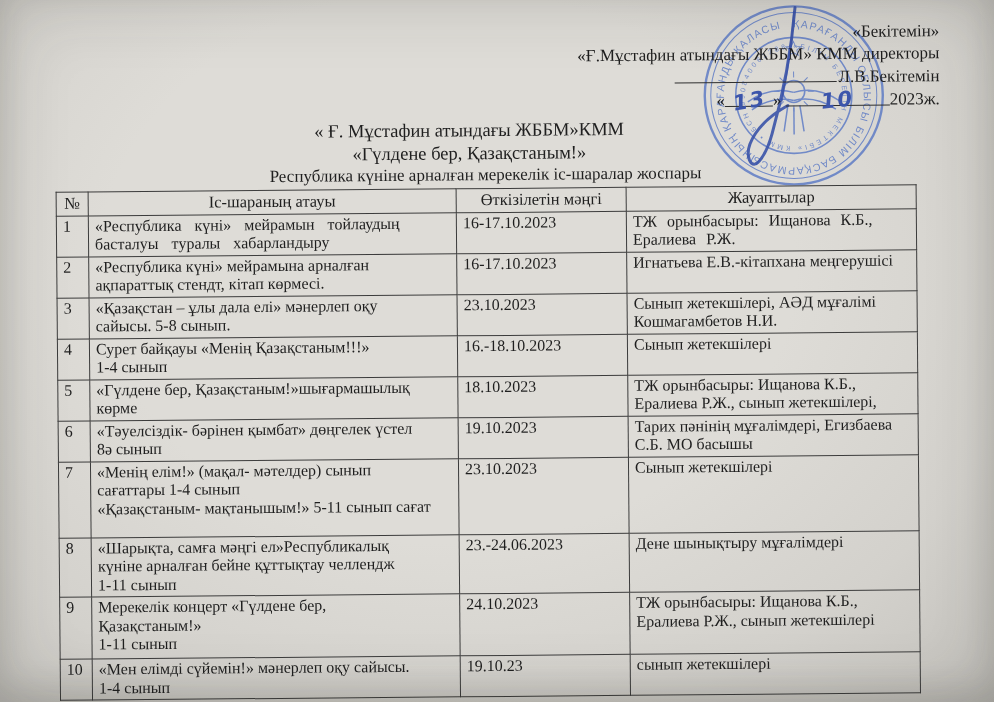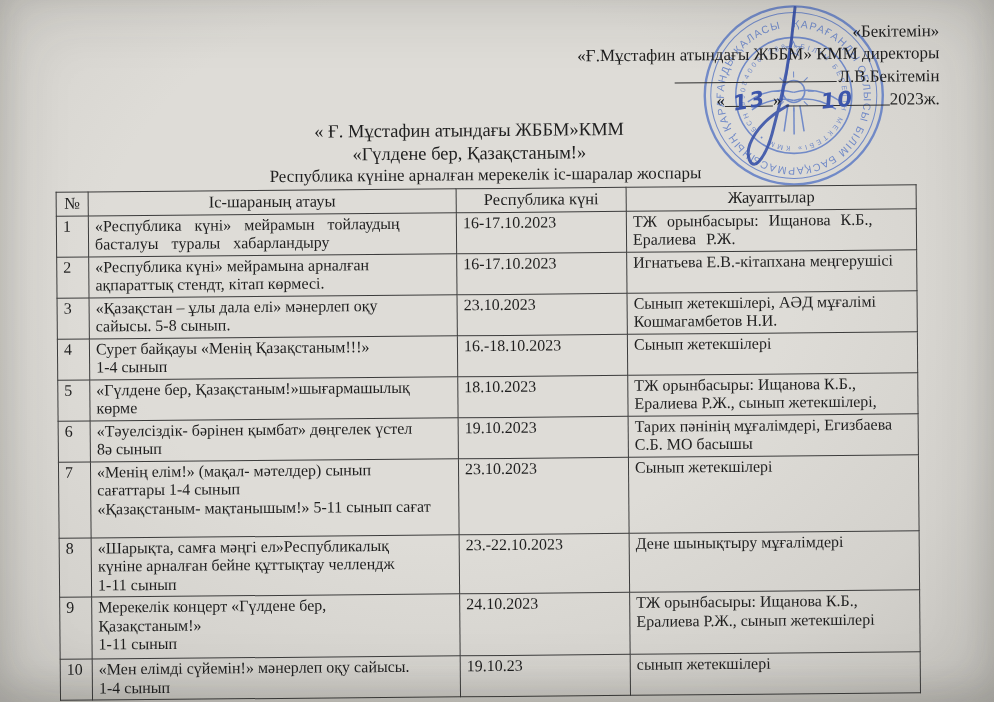--- a/index.html
+++ b/index.html
@@ -149,21 +149,21 @@
     <colgroup>
       <col class="c-num">
         <col class="c-name">
         <col class="c-date">
         <col class="c-resp">
     </colgroup>
     <thead>
       <tr>
         <th>№</th>
         <th>Іс-шараның атауы</th>
-        <th>Республика күні</th>
+        <th>Өткізілетін мәңгі</th>
         <th>Жауаптылар</th>
       </tr>
     </thead>
     <tbody>
   <tr>
     <td class="cell-num">1</td>
     <td class="cell-name">«Республика күні» мейрамын тойлаудың
 басталуы туралы  хабарландыру</td>
     <td class="cell-date">16-17.10.2023</td>
     <td class="cell-resp">ТЖ орынбасыры: Ищанова К.Б.,
@@ -220,21 +220,21 @@
 «Қазақстаным- мақтанышым!» 5-11 сынып сағат</td>
     <td class="cell-date">23.10.2023</td>
     <td class="cell-resp">Сынып жетекшілері</td>
   </tr>
 
   <tr>
     <td class="cell-num">8</td>
     <td class="cell-name">«Шарықта, самға мәңгі ел»Республикалық
 күніне арналған бейне құттықтау челлендж
 1-11 сынып</td>
-    <td class="cell-date">23.-22.10.2023</td>
+    <td class="cell-date">23.-24.06.2023</td>
     <td class="cell-resp">Дене шынықтыру мұғалімдері</td>
   </tr>
 
   <tr>
     <td class="cell-num">9</td>
     <td class="cell-name">Мерекелік концерт «Гүлдене бер,
 Қазақстаным!»
 1-11 сынып</td>
     <td class="cell-date">24.10.2023</td>
     <td class="cell-resp">ТЖ орынбасыры: Ищанова К.Б.,

